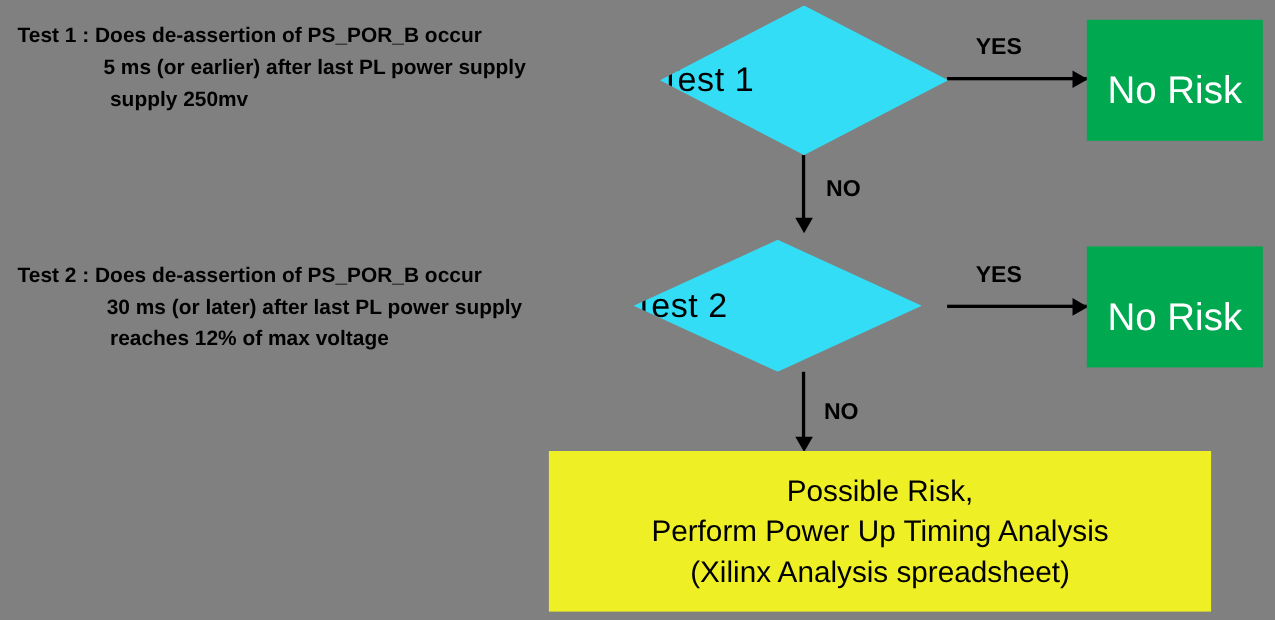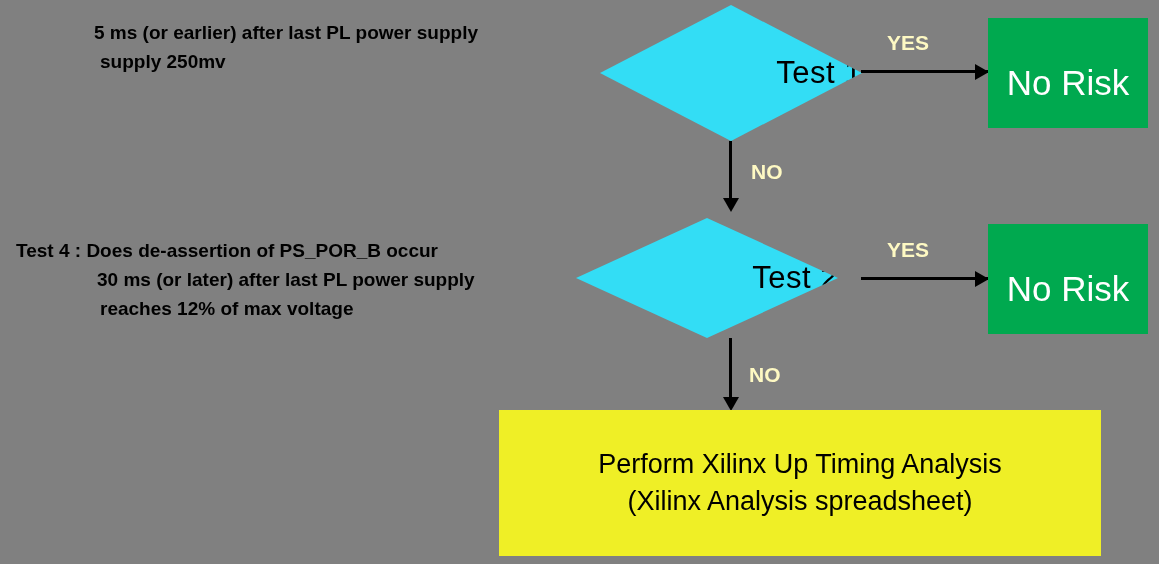--- a/index.html
+++ b/index.html
@@ -36,21 +36,21 @@
   #test2-text .ln.indent-a { padding-left: 81px; }
   #test2-text .ln.indent-b { padding-left: 84px; }
 
   
   .diamond {
     position: absolute;
     background: #33DDF5;
     clip-path: polygon(50% 0%, 100% 50%, 50% 100%, 0% 50%);
     display: flex;
     align-items: center;
-    justify-content: flex-end;
+    justify-content: flex-start;
   }
   .diamond .dlabel {
     color: #000000;
     font-size: 31px;
     font-weight: normal;
     letter-spacing: 0.5px;
     white-space: nowrap;
   }
   #diamond-test1 { left: 600px; top: 5px;   width: 262px; height: 136px; }
   #diamond-test2 { left: 576px; top: 218px; width: 262px; height: 120px; }
@@ -107,21 +107,21 @@
   }
   .arrow-down {
     position: absolute;
     width: 0; height: 0;
     border-left: 8px solid transparent;
     border-right: 8px solid transparent;
     border-top: 14px solid #000000;
   }
   .edge-label {
     position: absolute;
-    color: #fef9c3;
+    color: #000000;
     font-weight: bold;
     font-size: 21px;
     white-space: nowrap;
   }
 
   
   #yes-line-1  { left: 861px; top: 70px;  width: 127px; }
   #yes-arrow-1 { left: 975px; top: 64px; }
   #yes-label-1 { left: 887px; top: 31px; }
 
@@ -136,26 +136,27 @@
   #no-line-2   { left: 729px; top: 338px; height: 64px; }
   #no-arrow-2  { left: 723px; top: 397px; }
   #no-label-2  { left: 749px; top: 363px; }
 </style>
 </head>
 <body>
 
 <div id="canvas">
 
   <div id="test1-text" class="test-text">
+    <span class="ln">Test 1 : Does de-assertion of PS_POR_B occur</span>
     <span class="ln indent-a">5 ms (or earlier) after last PL  power supply</span>
     <span class="ln indent-b">supply 250mv</span>
   </div>
 
   <div id="test2-text" class="test-text">
-    <span class="ln">Test 4 : Does de-assertion of PS_POR_B occur</span>
+    <span class="ln">Test 2 : Does de-assertion of PS_POR_B occur</span>
     <span class="ln indent-a">30 ms (or later) after  last PL power supply</span>
     <span class="ln indent-b">reaches 12% of max voltage</span>
   </div>
 
   <div id="diamond-test1" class="diamond">
     <span class="dlabel">Test 1</span>
   </div>
 
   <div id="diamond-test2" class="diamond">
     <span class="dlabel">Test 2</span>
@@ -180,18 +181,19 @@
   <div id="norisk-1" class="box green-box">
     <span class="blabel">No Risk</span>
   </div>
 
   <div id="norisk-2" class="box green-box">
     <span class="blabel">No Risk</span>
   </div>
 
   <div id="possible-risk" class="box">
     <div class="risk-lines">
-      <span>Perform Xilinx Up Timing Analysis</span>
+      <span>Possible Risk,</span>
+      <span>Perform Power Up Timing Analysis</span>
       <span>(Xilinx Analysis spreadsheet)</span>
     </div>
   </div>
 
 </div>
 
 </body></html>

